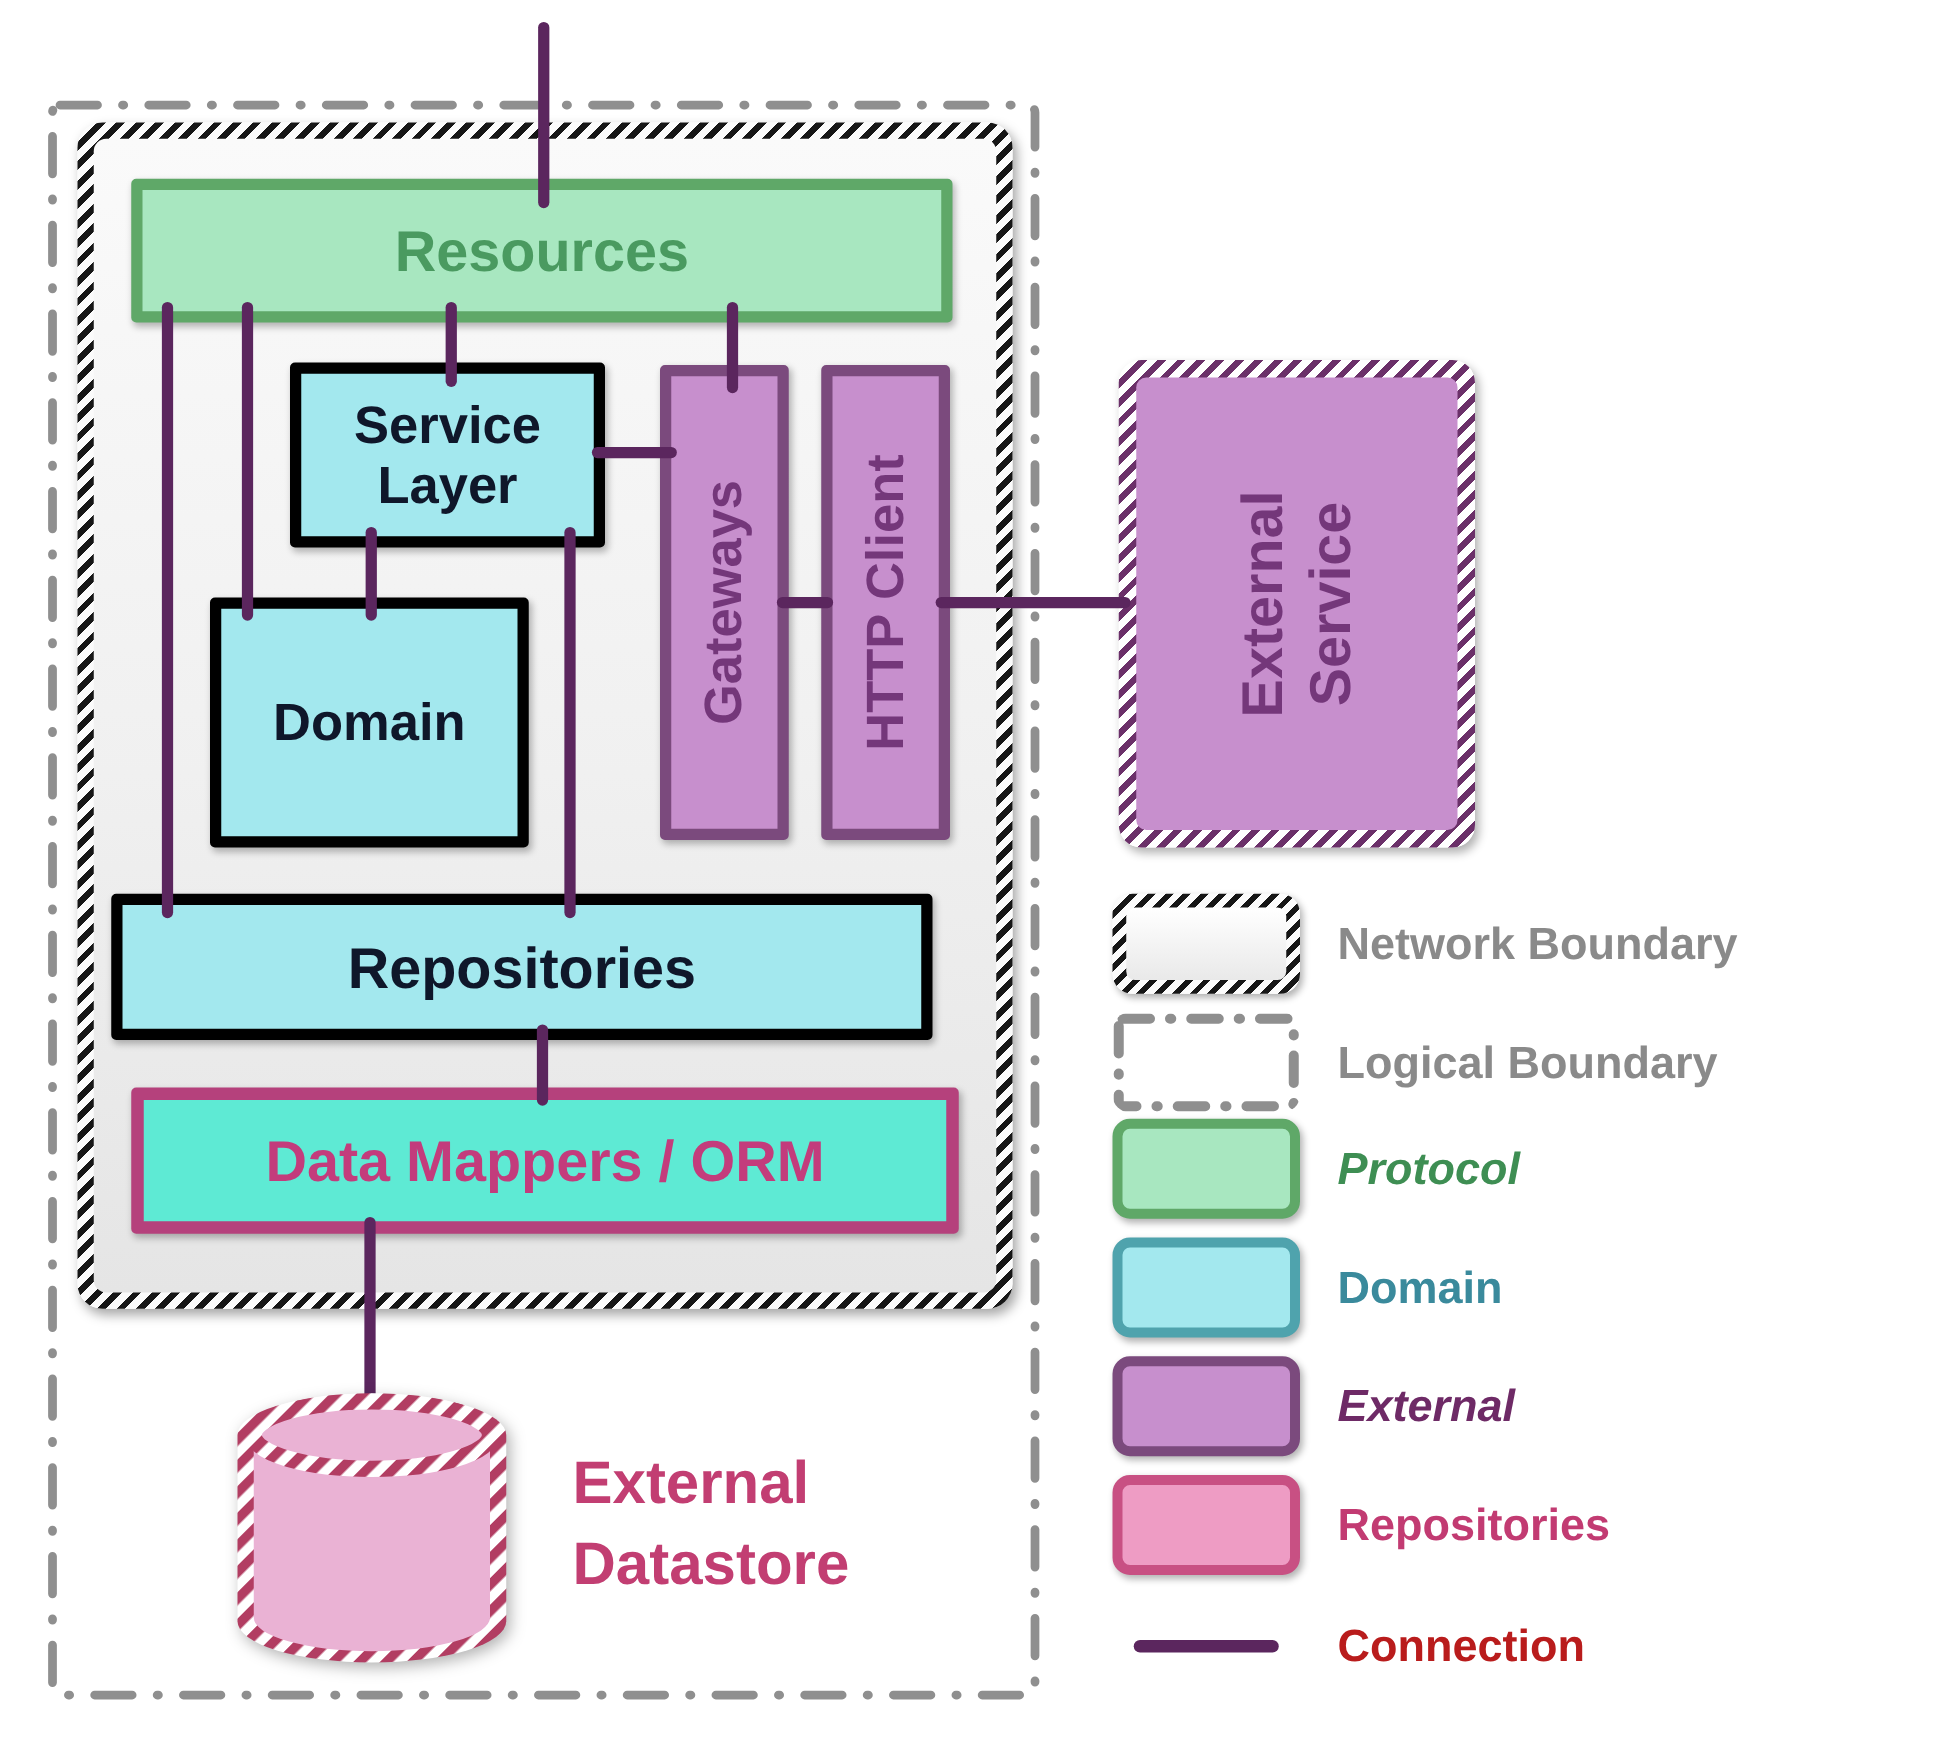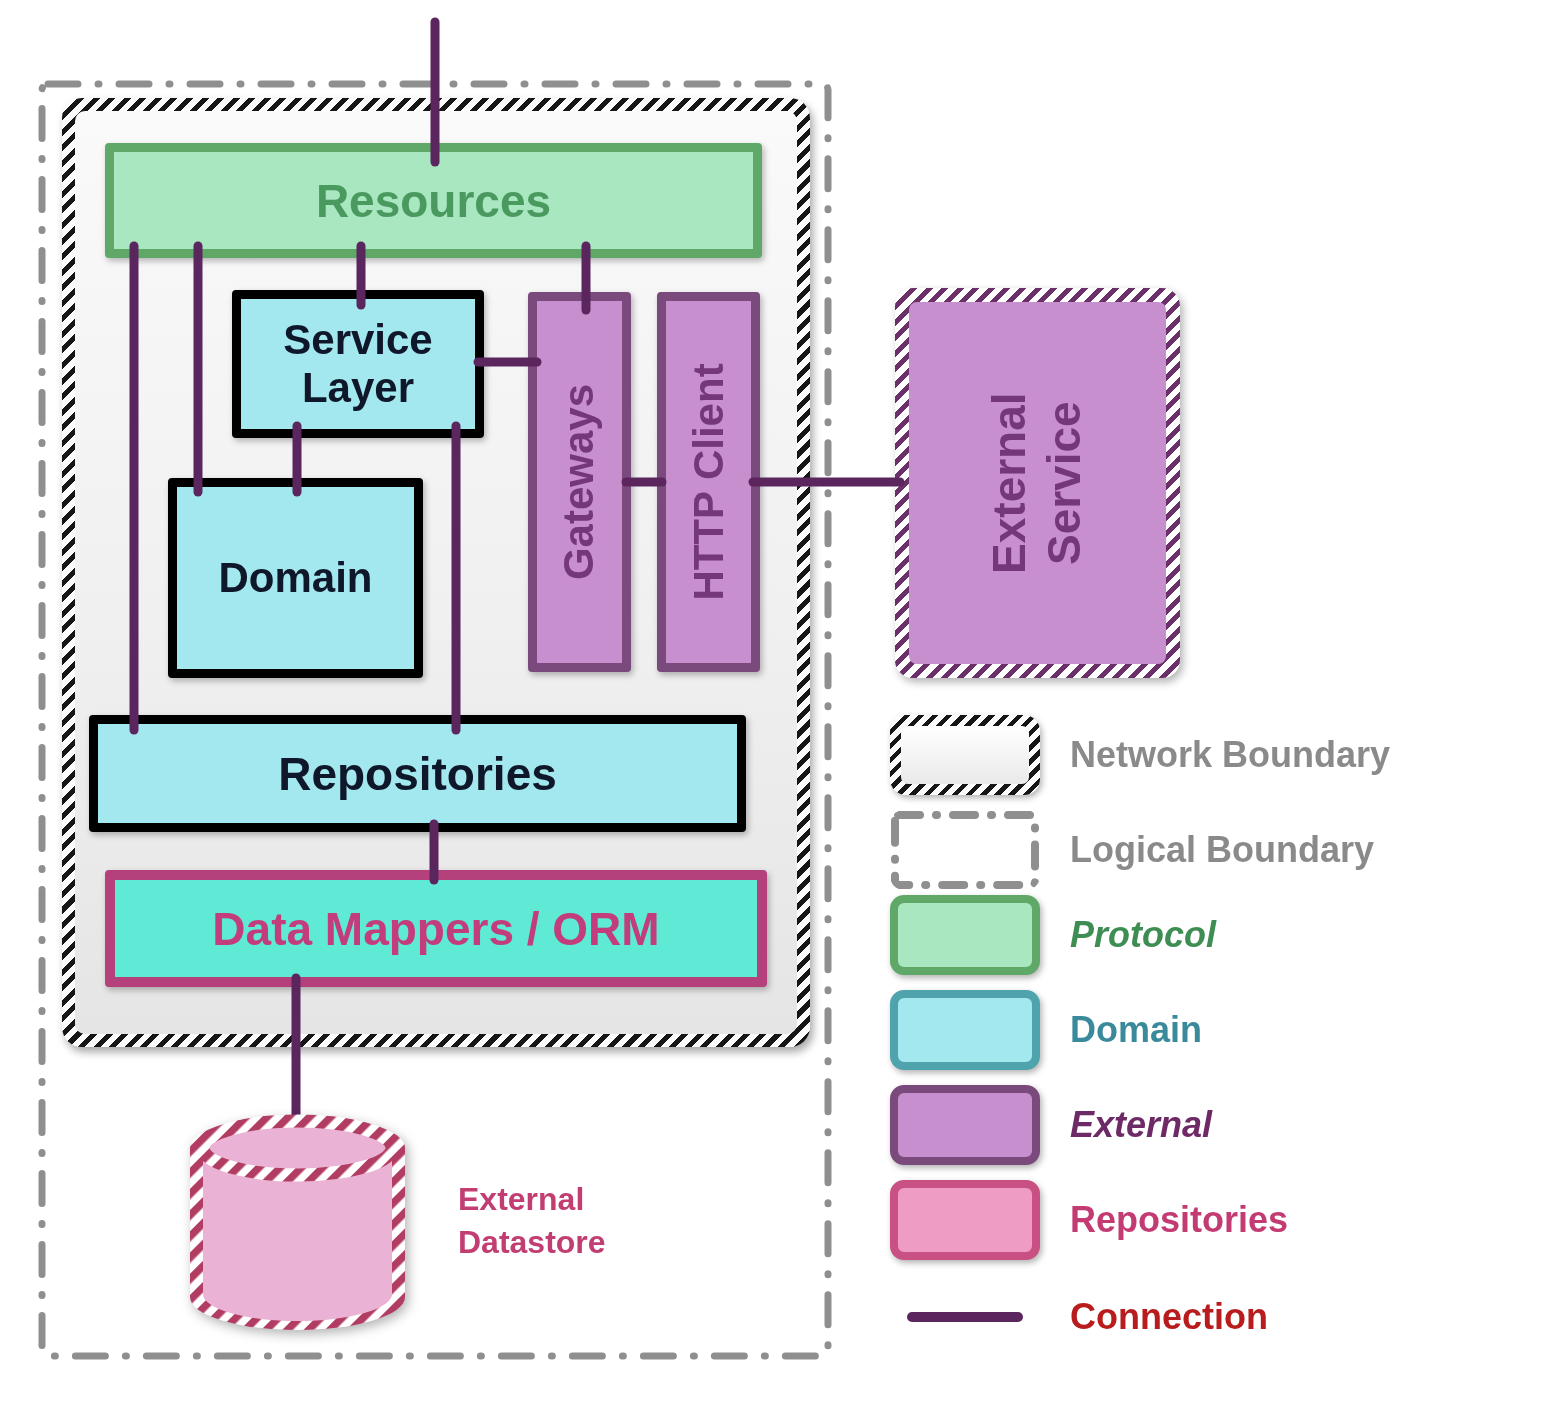--- a/index.html
+++ b/index.html
@@ -52,21 +52,21 @@
   .ext-service-inner{
     position:absolute;left:14px;top:14px;right:14px;bottom:14px;border-radius:8px;
     background:#c78fcd;display:flex;align-items:center;justify-content:center;
   }
   .ext-service .vtext2{
     transform:rotate(-90deg);width:330px;text-align:center;font-size:46px;color:#74377a;line-height:1.2;
   }
 
   
   .ds-label{
-    position:absolute;left:458px;top:1155px;width:260px;font-size:32px;color:#c23e72;line-height:1.35;z-index:2;margin-top:23px;
+    position:absolute;left:458px;top:1155px;width:260px;font-size:48px;color:#c23e72;line-height:1.35;z-index:2;
   }
 
   
   .overlay{position:absolute;left:0;top:0;width:1548px;height:1402px;z-index:5;pointer-events:none;}
 
   
   .legend{position:absolute;left:0;top:0;z-index:2;}
   .legend-row{position:absolute;display:flex;align-items:center;}
   .legend-label{margin-left:30px;font-size:36px;white-space:nowrap;}
   .lg-gray .legend-label{color:#8a8a8a;}

